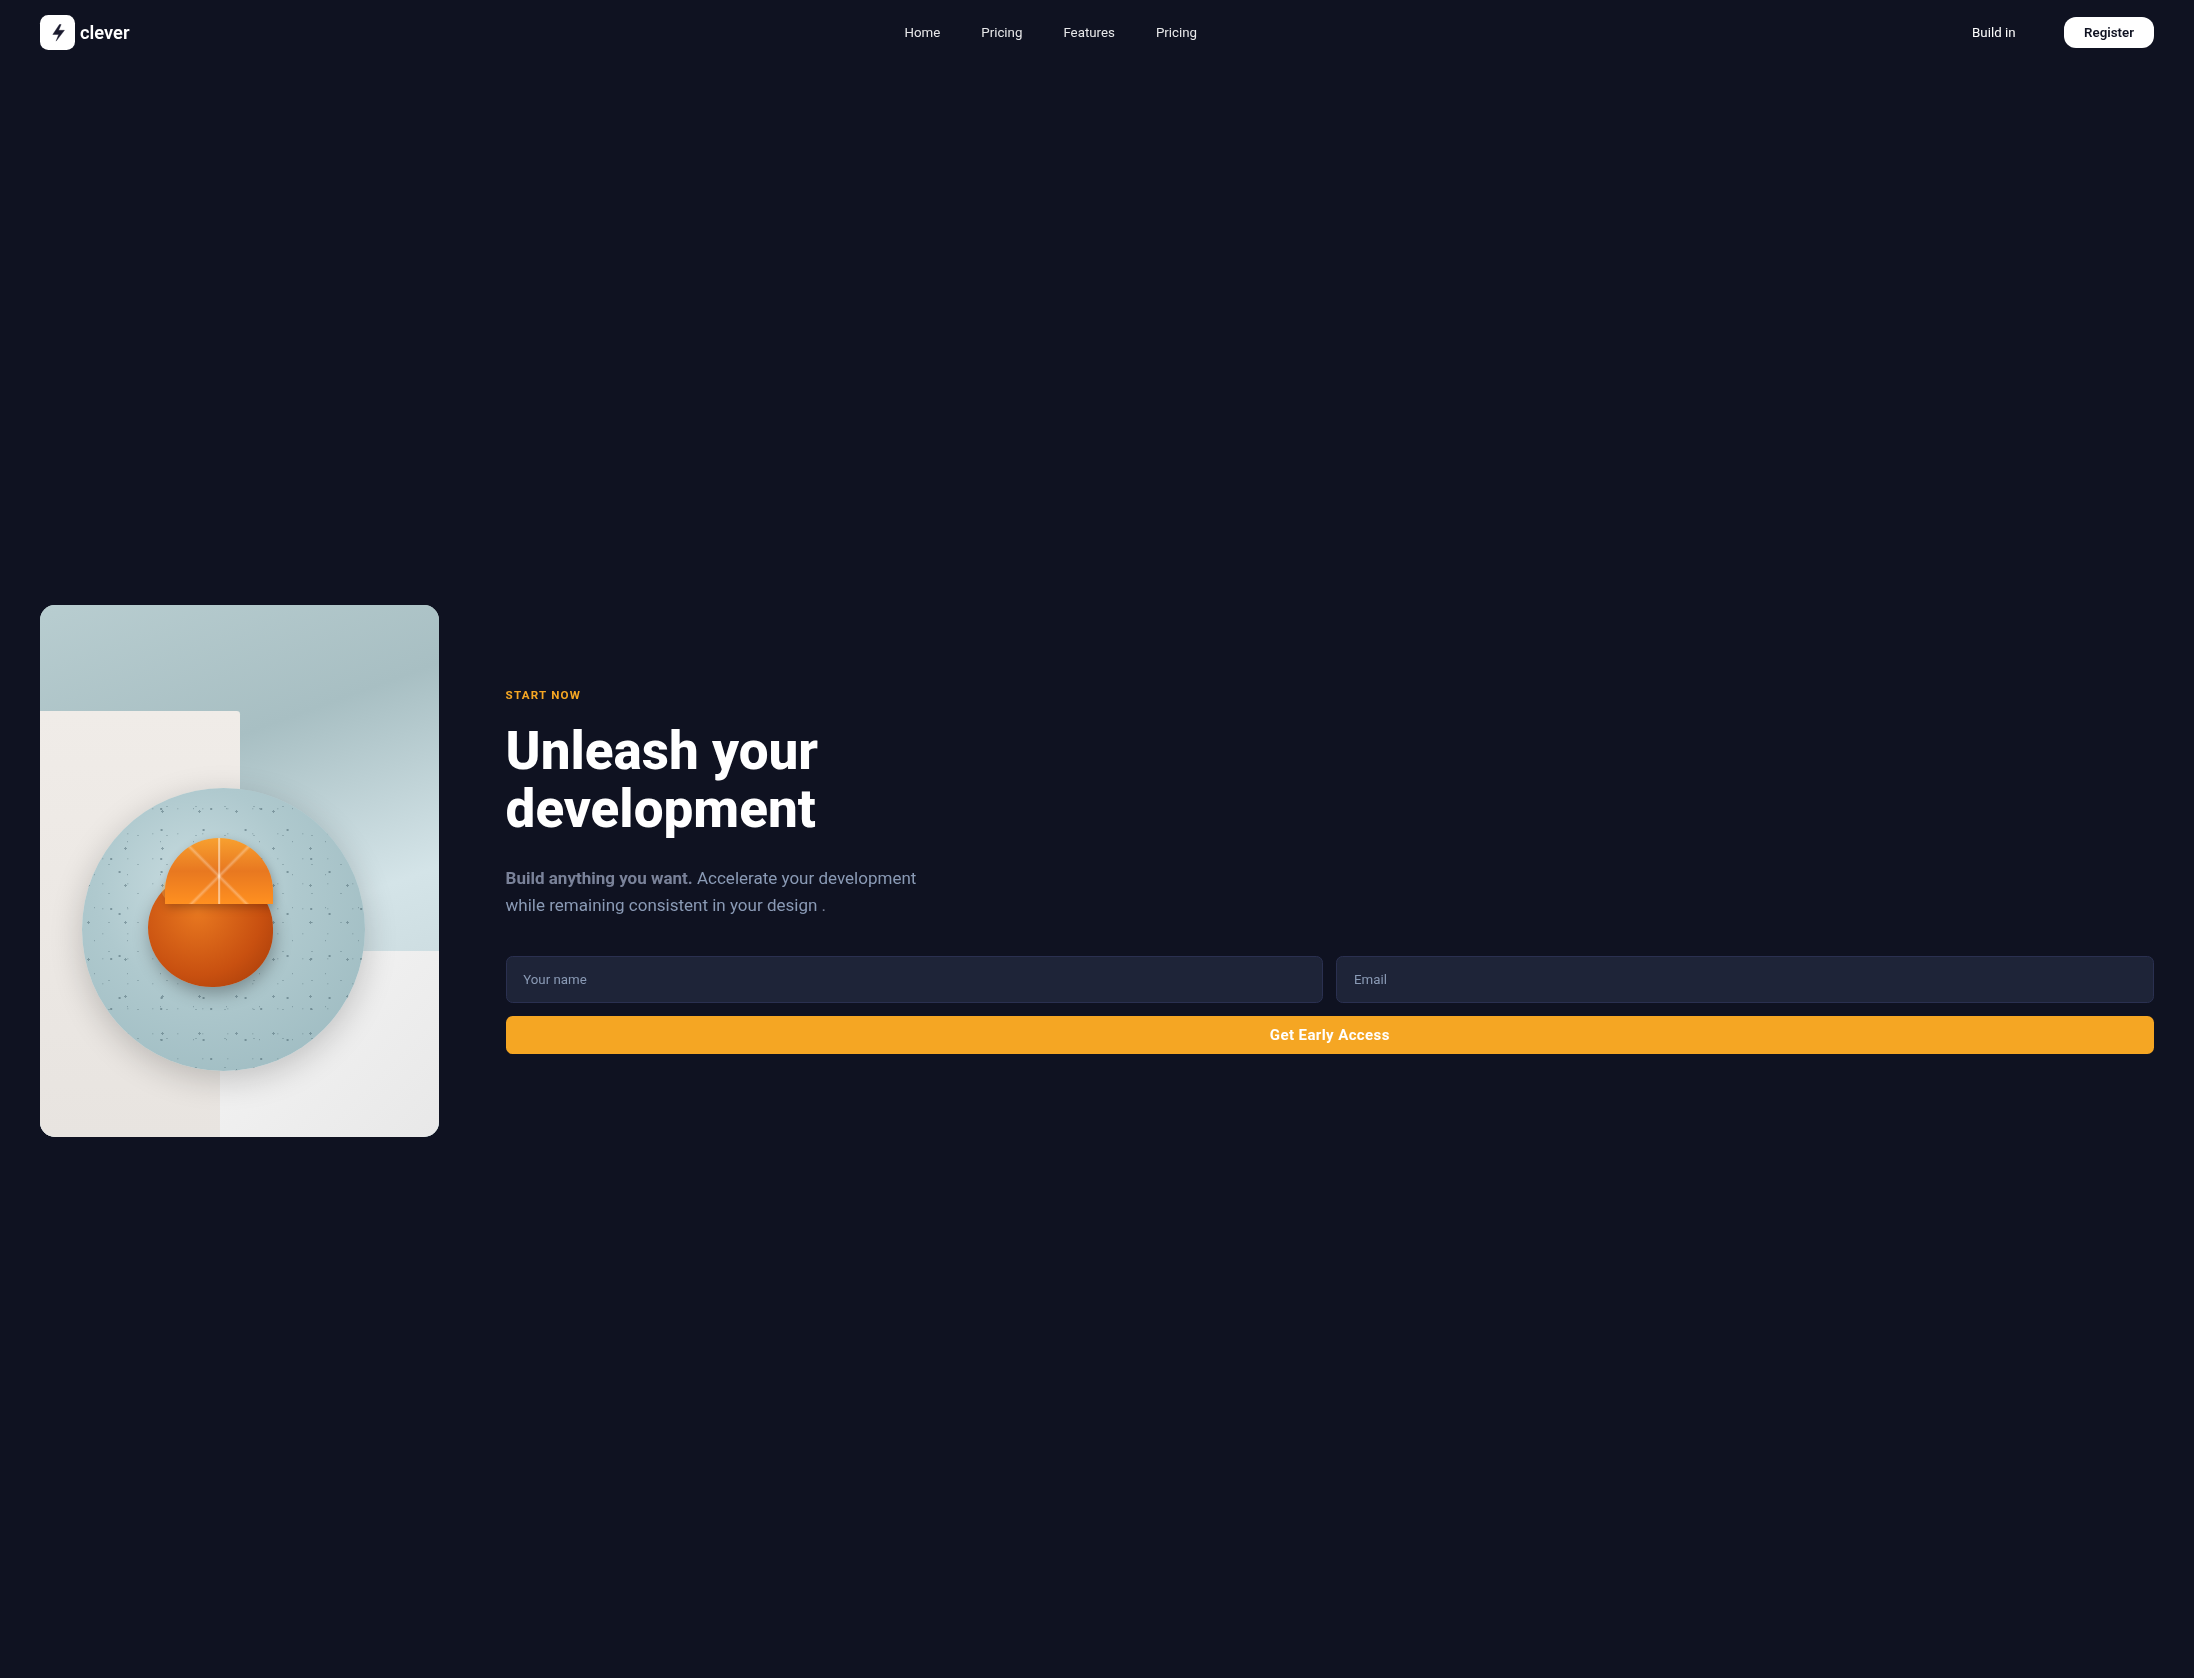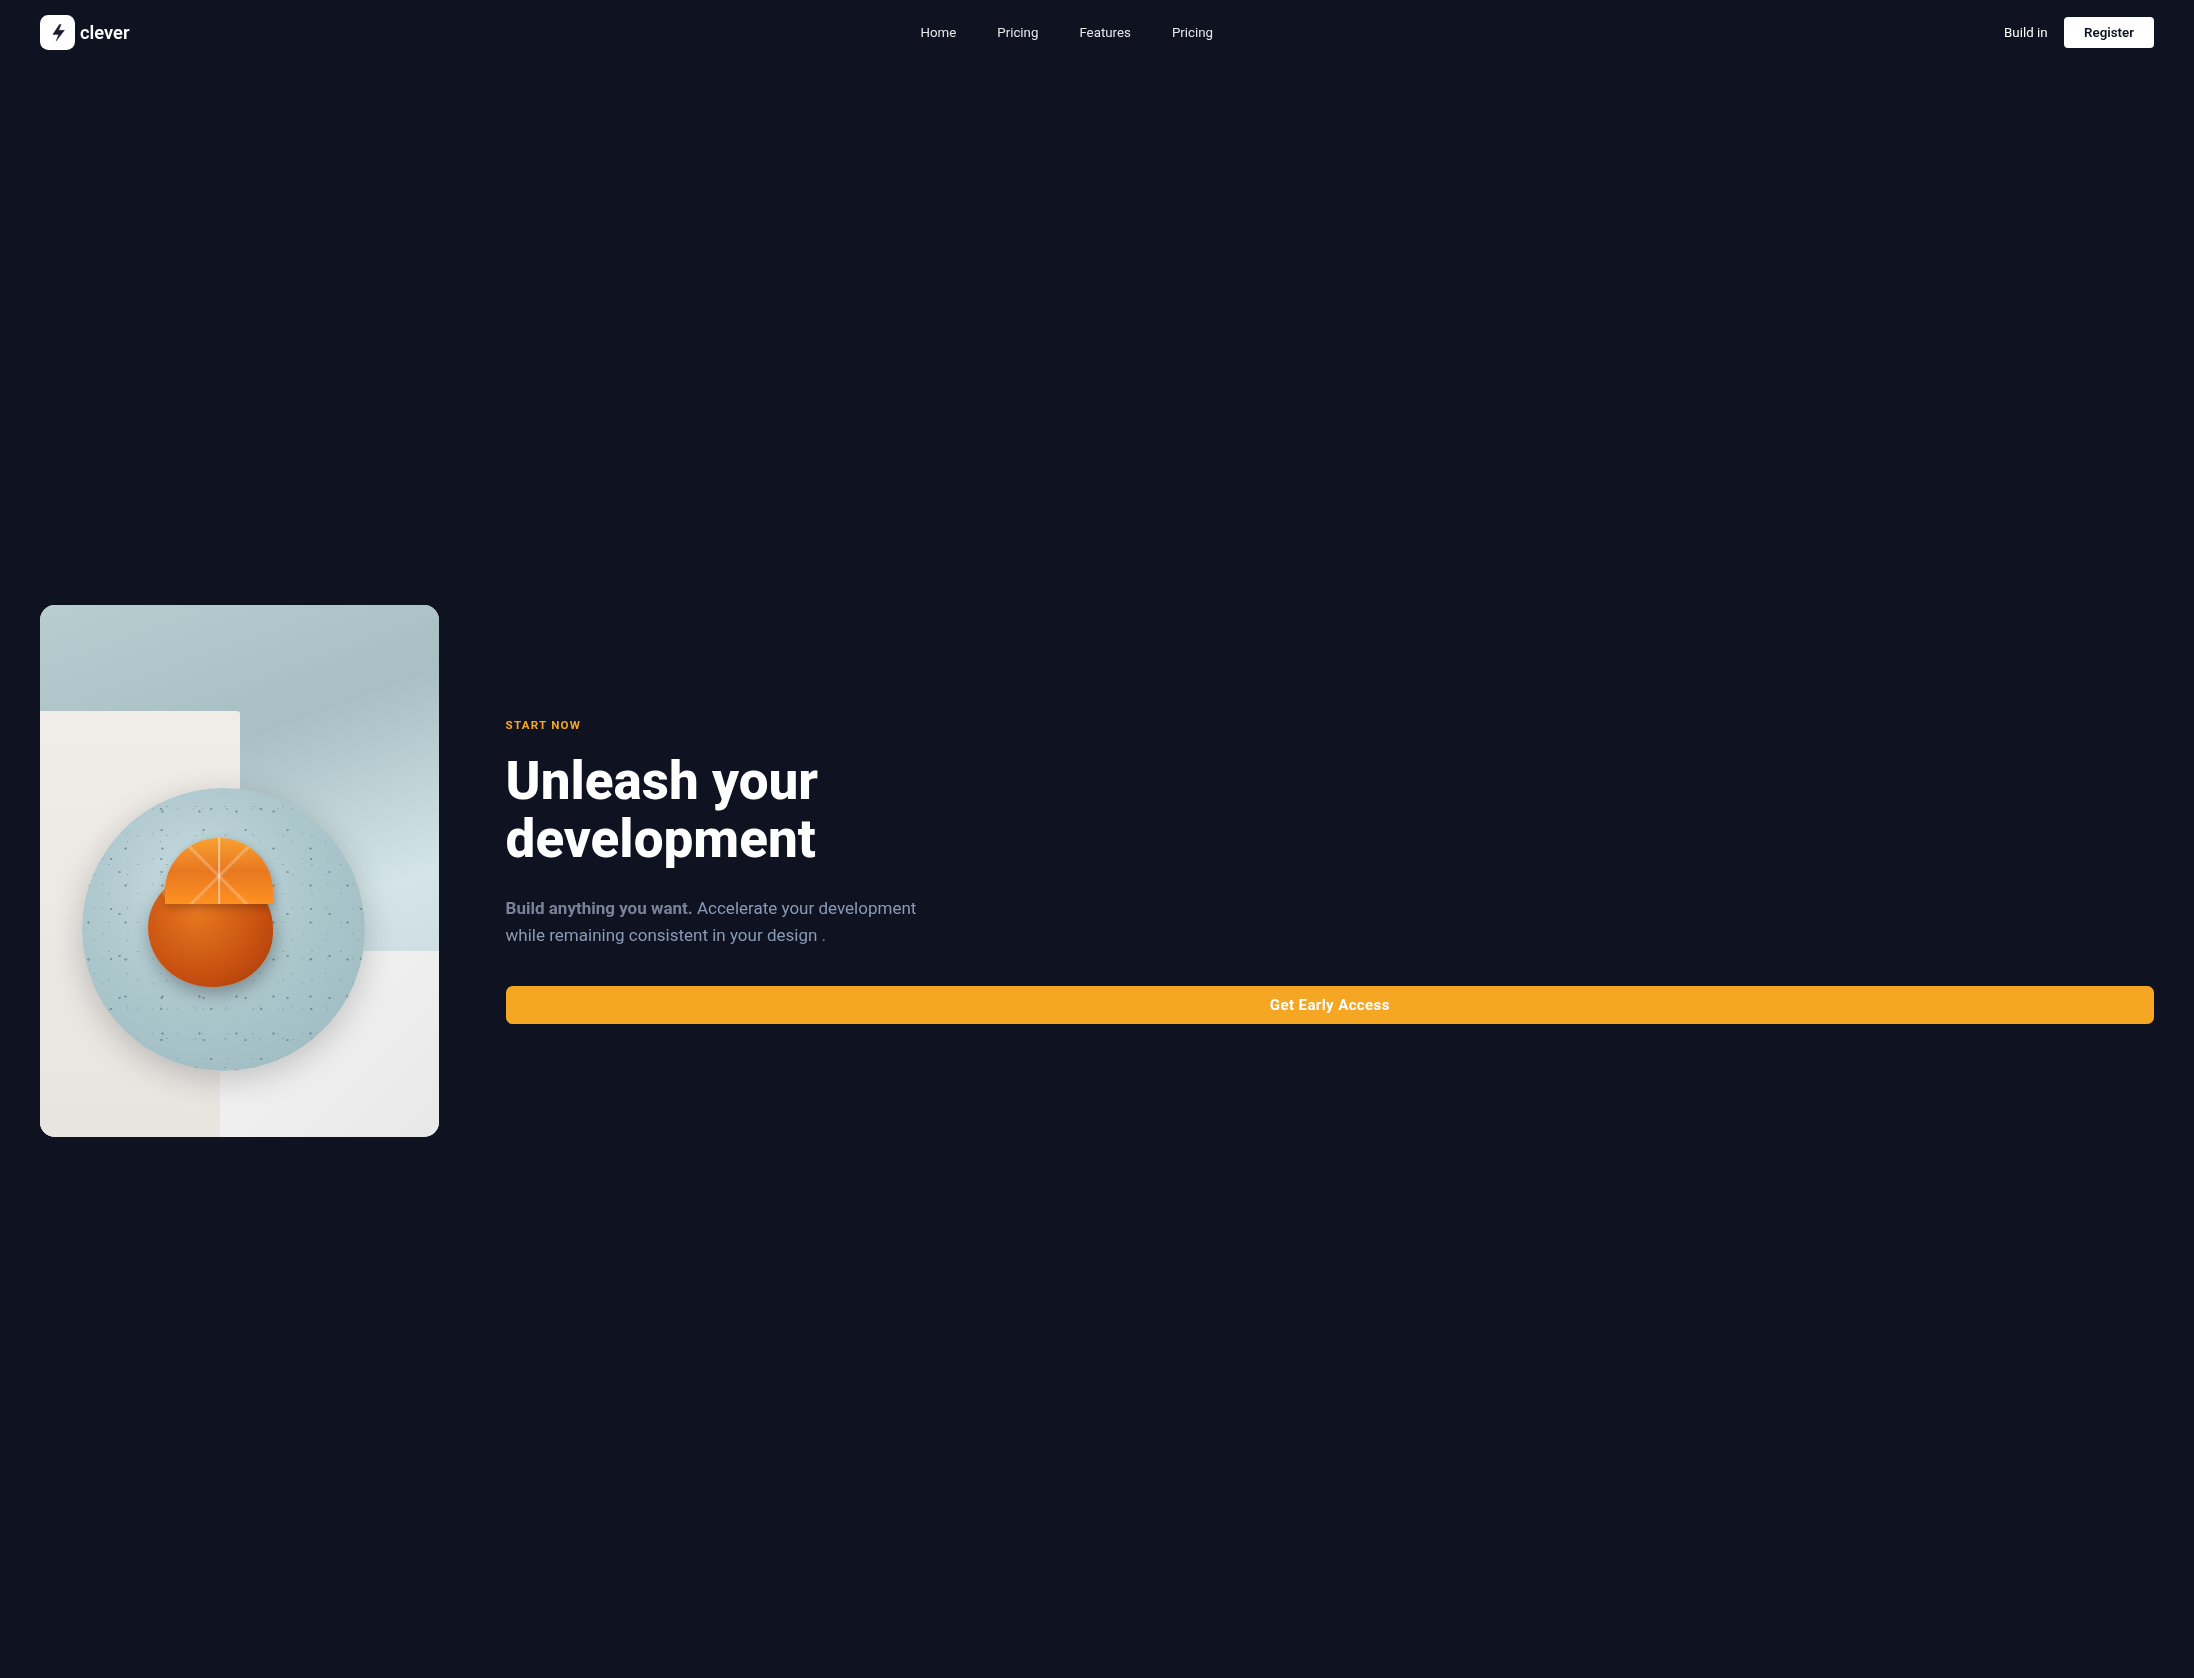--- a/index.html
+++ b/index.html
@@ -82,23 +82,24 @@
       font-family: inherit;
     }
 
     .register-btn {
       background: #ffffff;
       border: none;
       color: #0f1221;
       font-size: 13.3px;
       font-weight: 600;
       padding: 8.3px 20px;
-      border-radius: 4px;
+      border-radius: 12px;
       cursor: pointer;
       font-family: inherit;
+      margin-left: 32px;
     }
 
     
     .main-content {
       display: flex;
       align-items: center;
       padding: 50px 40px 50px 40px;
       gap: 50px;
       min-height: calc(100vh - 66px);
     }
@@ -366,19 +367,23 @@
       <span>Unleash your</span><br>
       <span>development</span>
     </h1>
 
     <p class="hero-subtext">
       <strong>Build anything you want.</strong>
       <span class="highlight"> Accelerate your development while remaining consistent in your design</span>
       <span class="dark-period">.</span>
     </p>
 
+    <div class="form-row">
+      <input class="form-input" type="text" placeholder="Your name" style="">
+      <input class="form-input" type="email" placeholder="Email" style="">
+    </div>
 
     <button class="cta-button">Get Early Access</button>
 
   </div>
 
 </main>
 
 
 </body></html>

